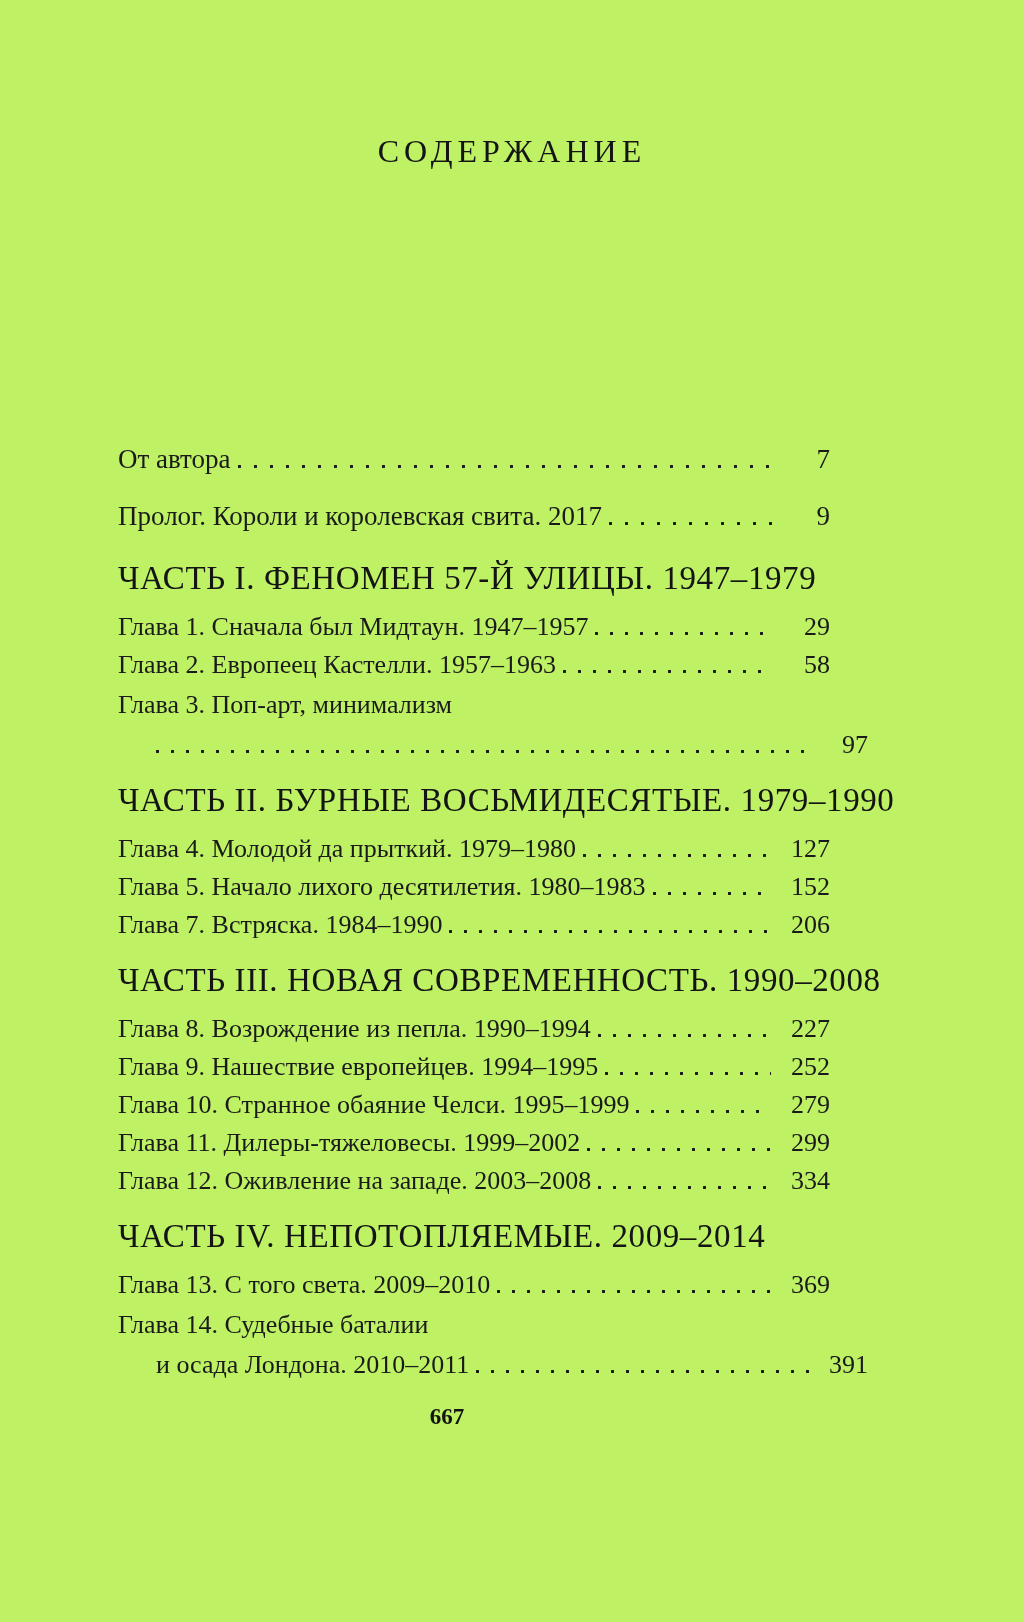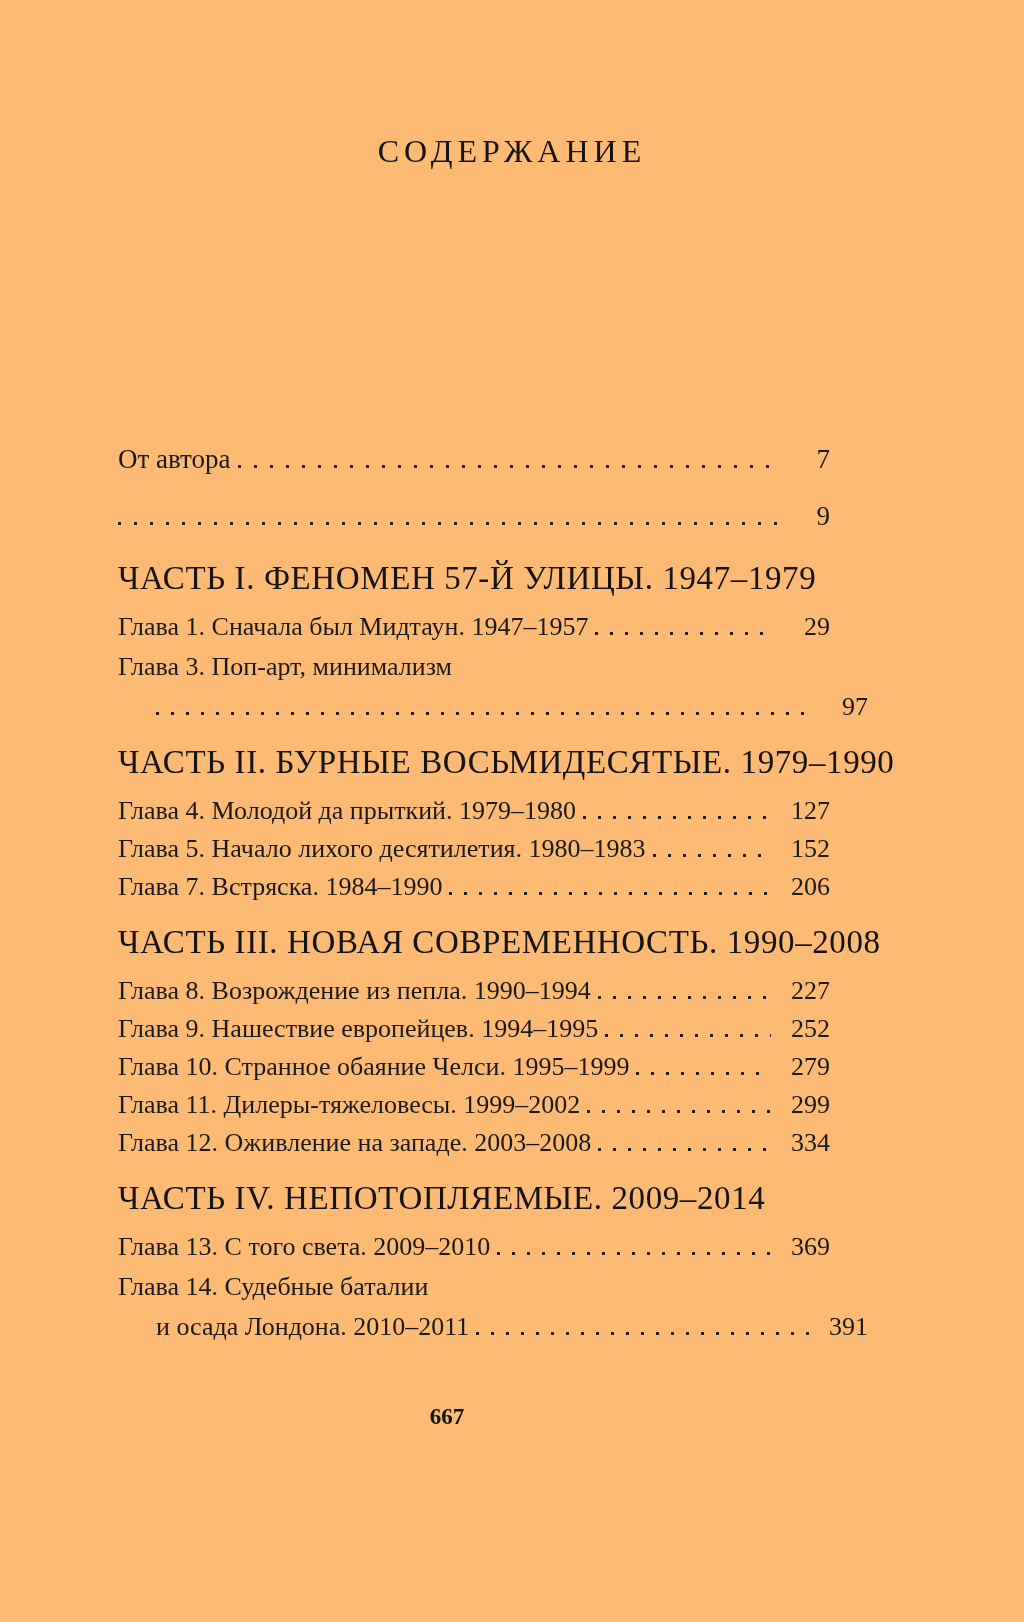--- a/index.html
+++ b/index.html
@@ -13,21 +13,21 @@
     height: 1622px;
     position: relative;
     font-family: "Liberation Serif", "DejaVu Serif", serif;
     color: #1a1a1a;
     overflow: hidden;
   }
 
   .page {
     position: absolute;
     inset: 0;
-    background: #fdba74;
+    background: #bef264;
   }
 
   
   .toc-title {
     position: absolute;
     top: 133px;
     left: 0;
     width: 1024px;
     text-align: center;
     font-size: 32px;
@@ -141,33 +141,39 @@
 
   <div class="toc-body">
 
     <div class="entry front">
       <span class="entry-text">От автора</span>
       <span class="leader"></span>
       <span class="page-num">7</span>
     </div>
 
     <div class="entry front">
+      <span class="entry-text">Пролог. Короли и королевская свита. 2017</span>
       <span class="leader"></span>
       <span class="page-num">9</span>
     </div>
 
     <div class="group">
       <div class="part-head first">ЧАСТЬ I. ФЕНОМЕН 57-Й УЛИЦЫ. 1947–1979</div>
 
       <div class="entry chapter">
         <span class="entry-text">Глава 1. Сначала был Мидтаун. 1947–1957</span>
         <span class="leader"></span>
         <span class="page-num">29</span>
       </div>
 
+      <div class="entry chapter">
+        <span class="entry-text">Глава 2. Европеец Кастелли. 1957–1963</span>
+        <span class="leader"></span>
+        <span class="page-num">58</span>
+      </div>
 
       <div class="chapter-wrapped">
         <div class="first-line">Глава 3. Поп-арт, минимализм</div>
         <div class="entry chapter cont">
           <span class="leader"></span>
           <span class="page-num">97</span>
         </div>
       </div>
     </div>
 

